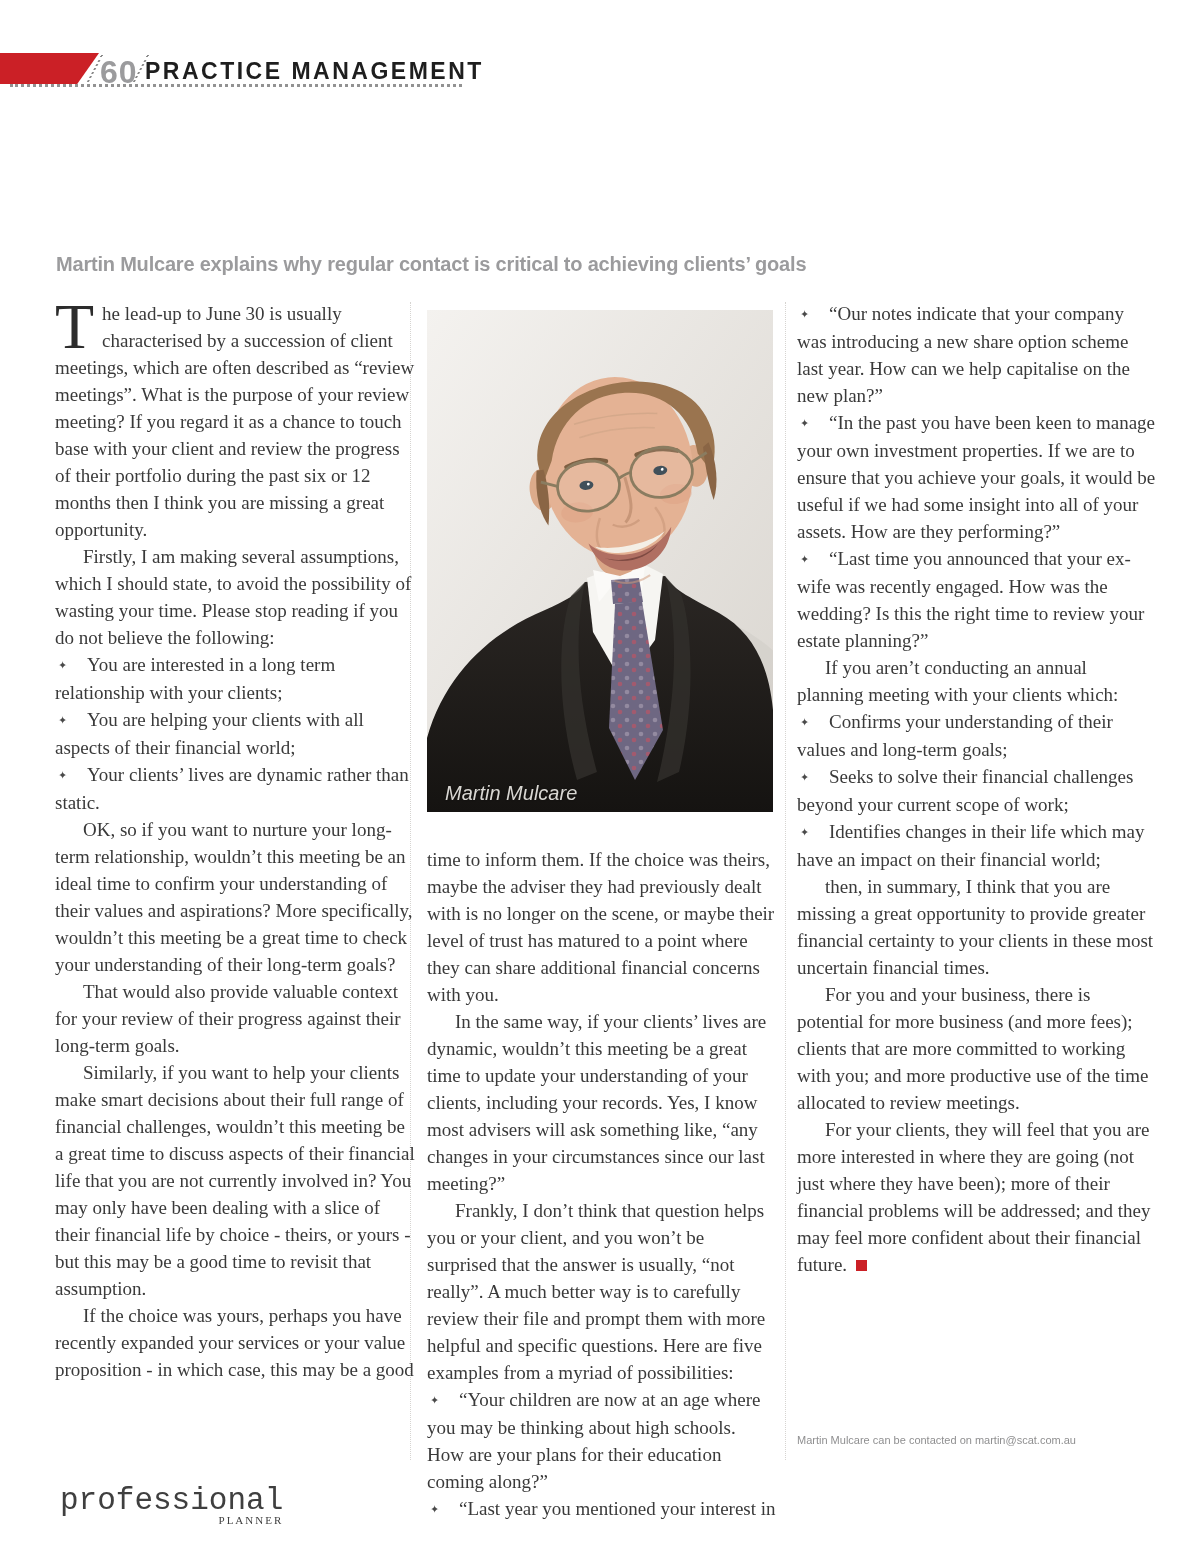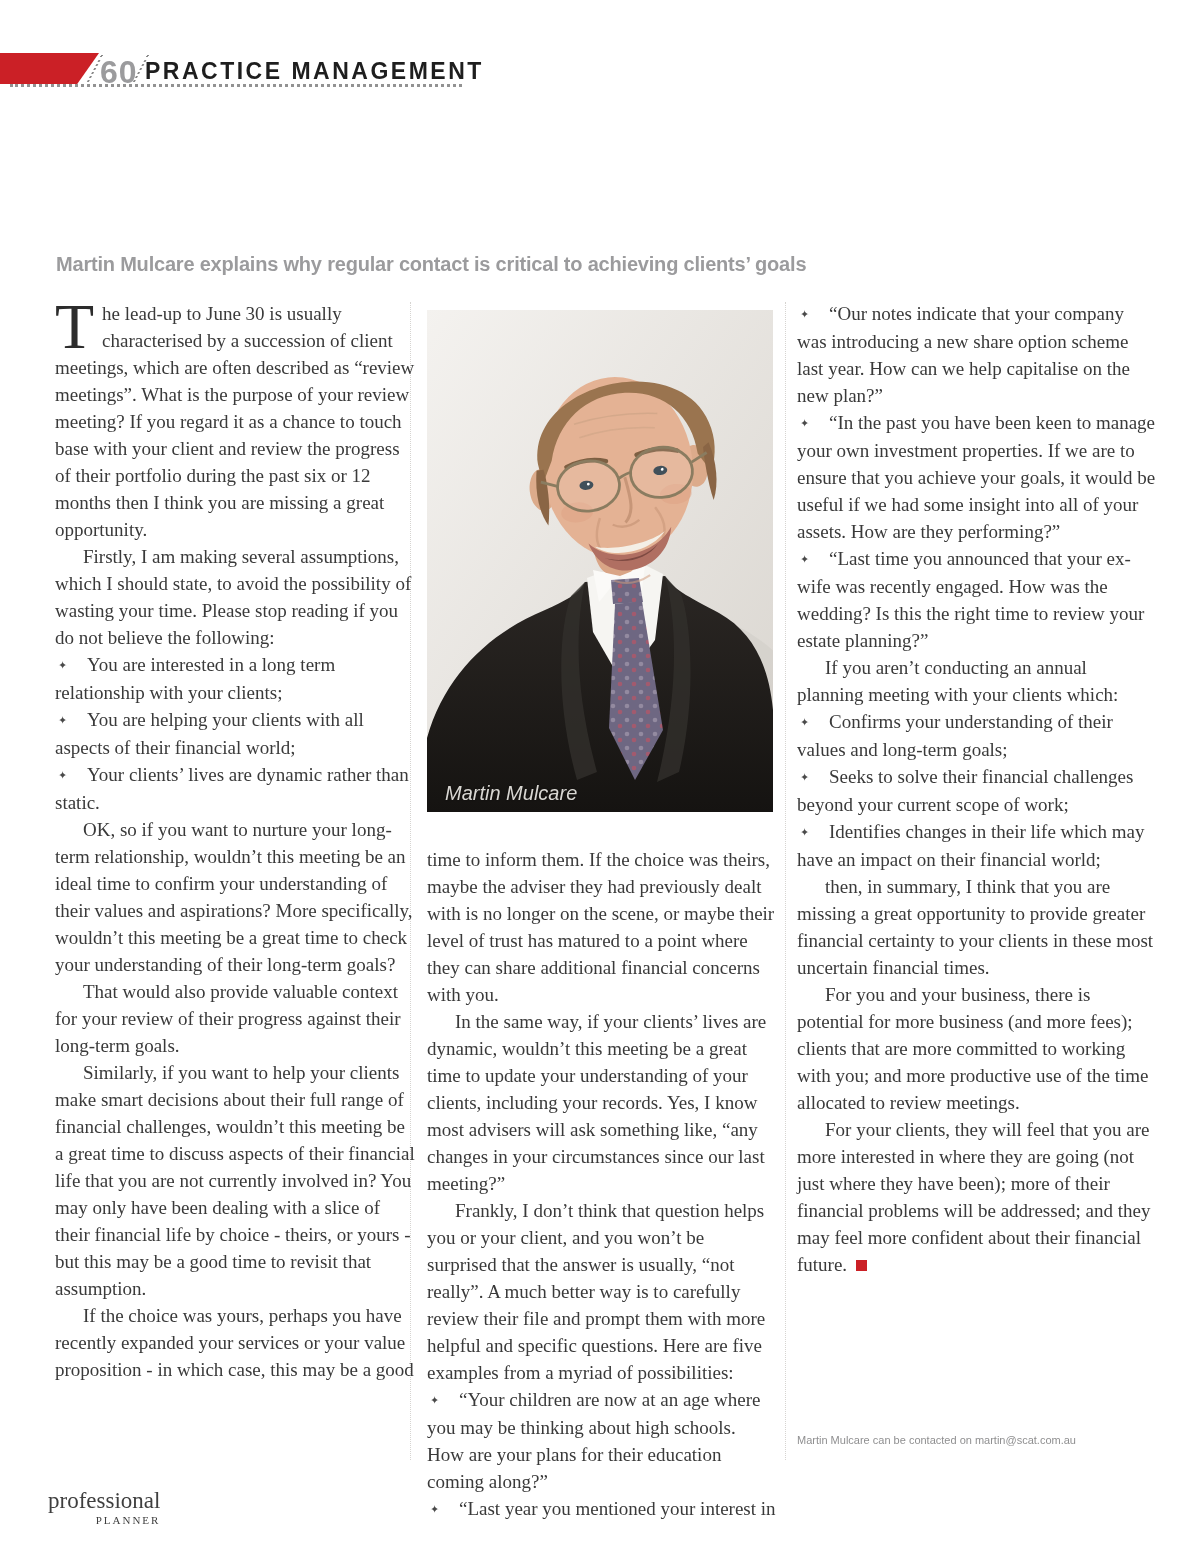--- a/index.html
+++ b/index.html
@@ -115,22 +115,22 @@
     position:absolute;left:797px;top:1384px;width:280px;
     font-family:"Liberation Sans",sans-serif;
     font-size:11px;line-height:22px;color:#8f8f90;margin-top:45px;
   }
   .footer-logo{
     position:absolute;left:48px;top:1486px;
     color:#3f3f3f;display:inline-block;text-align:right;
   }
   .footer-logo .logo-main{
     display:block;
-    font-family:Liberation Serif, serif;
-    font-size:23px;line-height:30px;letter-spacing:0;
+    font-family:Liberation Mono, monospace;
+    font-size:31px;line-height:30px;letter-spacing:0;margin-left:12px;
   }
   .footer-logo .logo-sub{
     display:block;
     font-family:"Liberation Serif",serif;
     font-size:11px;letter-spacing:2px;margin-top:-2px;
   }
 </style>
 </head>
 <body>
 

